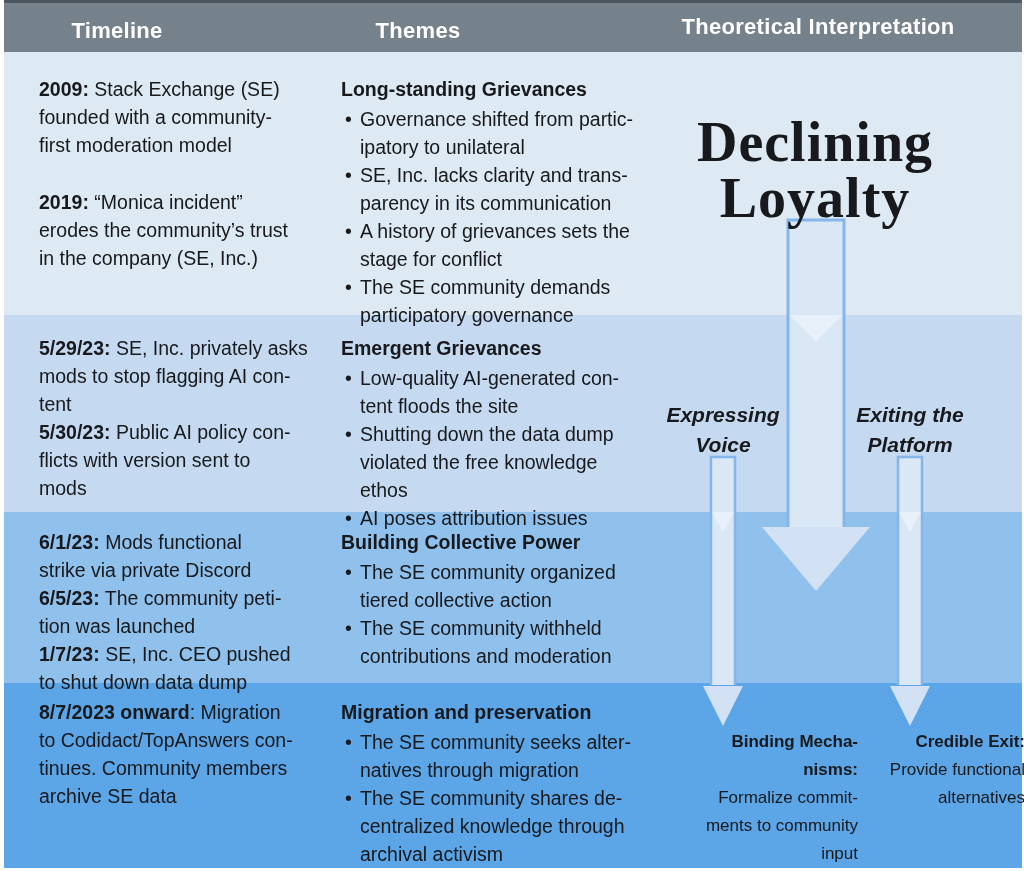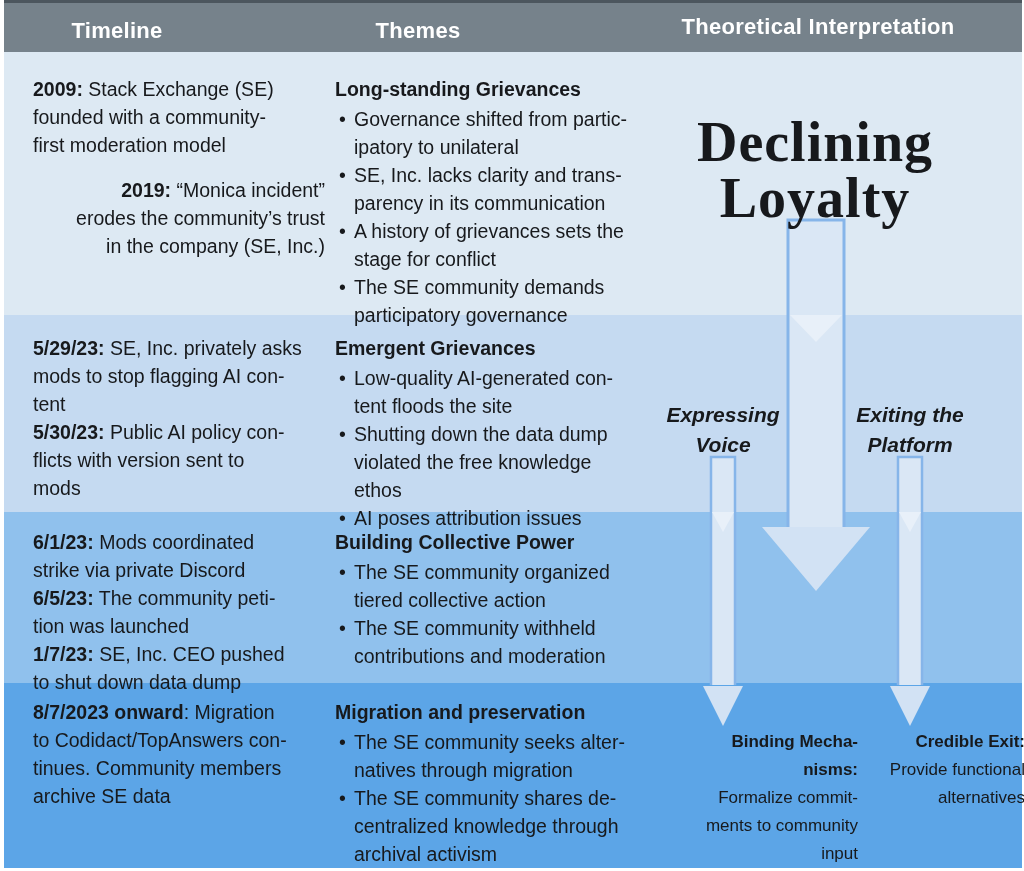--- a/index.html
+++ b/index.html
@@ -10,30 +10,30 @@
   }
   *{margin:0;padding:0;box-sizing:border-box;}
   html,body{width:1024px;height:871px;overflow:hidden;}
   body{background:var(--page-bg);font-family:"Liberation Sans",sans-serif;color:var(--ink);}
   .figure{position:relative;margin-left:4px;margin-right:2px;width:1018px;height:708px;}
   .hdr{position:relative;height:52px;background:var(--header-bg);border-top:3px solid var(--header-top);}
   .hdr span{position:absolute;transform:translateX(-50%);color:#ffffff;font-weight:bold;font-size:22px;white-space:nowrap;letter-spacing:.3px;}
   .hdr .h1{left:113px;top:15px;}
   .hdr .h2{left:414px;top:15px;}
   .hdr .h3{left:814px;top:11px;}
-  .row{display:flex;width:100%;}
+  .row{display:flex;width:100%;padding-left:6px;}
   .r1{background:var(--row1);height:263px;padding-top:23px;}
   .r2{background:var(--row2);height:197px;padding-top:19px;}
   .r3{background:var(--row3);height:171px;padding-top:16px;}
   .r4{background:var(--row4);height:185px;padding-top:15px;}
   .timeline-col{margin-left:29px;width:292px;flex:none;}
   .themes-col{padding-left:10px;width:330px;flex:none;}
   .entry{font-size:19.5px;line-height:28px;white-space:pre-line;}
   .entry b{font-weight:bold;}
-  .r1 .entry + .entry{margin-top:17px;text-align:right;}
+  .r1 .entry + .entry{margin-top:29px;}
   .theme-title{font-weight:bold;font-size:19.5px;line-height:28px;margin-bottom:2px;}
   .bullet{display:flex;font-size:19.5px;line-height:28px;}
   .dot{width:19px;flex:none;text-align:left;padding-left:4px;}
   .btext{white-space:pre-line;flex:1;}
   .overlay{position:absolute;left:0;top:0;width:1018px;height:868px;pointer-events:none;}
   .lbl{position:absolute;text-align:center;white-space:pre-line;color:var(--ink);}
   .lbl-declining{left:811px;top:92px;transform:translateX(-50%);font-family:Liberation Serif, serif;font-weight:bold;font-size:56px;line-height:56px;letter-spacing:1px;margin-top:22px;}
   .lbl-mid{font-weight:bold;font-size:21px;line-height:30px;transform:translateX(-50%);font-style:italic;}
   .lbl-expressing{left:719px;top:400px;}
   .lbl-exiting{left:906px;top:400px;}
@@ -112,21 +112,21 @@
         </div>
       <div class="bullet">
           <span class="dot">•</span>
           <span class="btext">AI poses attribution issues</span>
         </div>
     </div>
   </div>
 
   <div class="row r3">
     <div class="timeline-col">
-      <p class="entry"><b>6/1/23:</b><span> Mods coordinated
+      <p class="entry"><b>6/1/23:</b><span> Mods functional
 strike via private Discord</span></p>
       <p class="entry"><b>6/5/23:</b><span> The community peti-
 tion was launched</span></p>
       <p class="entry"><b>1/7/23:</b><span> SE, Inc. CEO pushed
 to shut down data dump</span></p>
     </div>
     <div class="themes-col">
       <p class="theme-title">Building Collective Power</p>
       <div class="bullet">
           <span class="dot">•</span>

